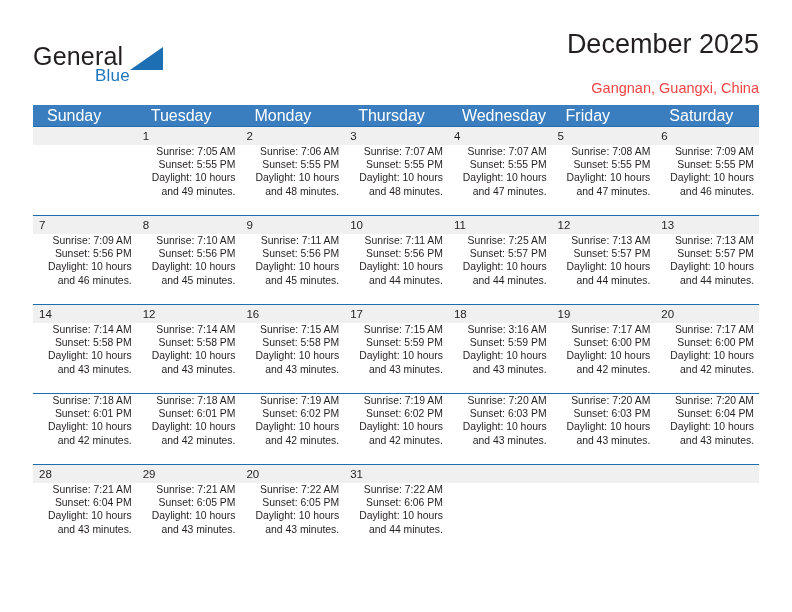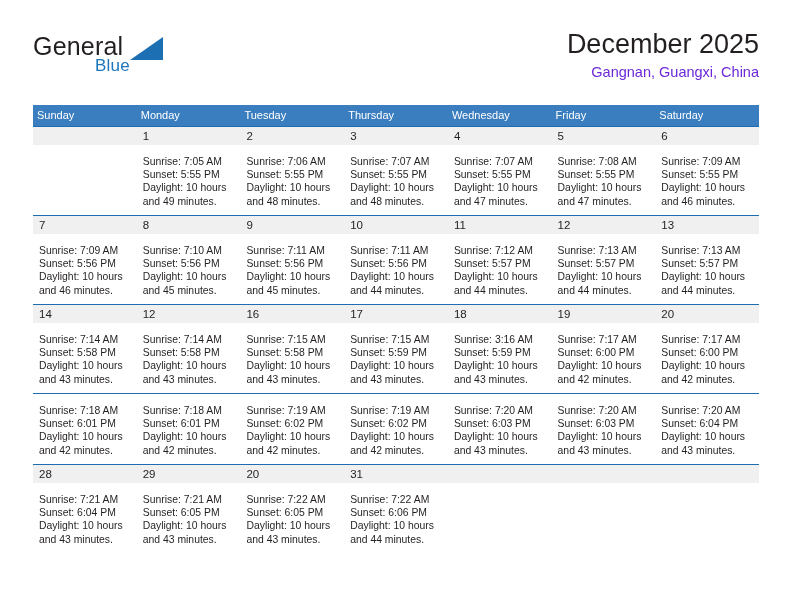--- a/index.html
+++ b/index.html
@@ -28,21 +28,21 @@
     position: absolute;
     left: 33px;
     top: 28px;
     width: 726px;
     height: 70px;
   }
 
   .logo {
     position: absolute;
     left: 0;
-    top: 4px;
+    top: 14px;
     width: 230px;
     height: 62px;
   }
   .logo-general {
     position: absolute;
     left: 0;
     top: 0;
     font-size: 25px;
     letter-spacing: 0.2px;
     color: #231f20;
@@ -76,23 +76,23 @@
   .month-title {
     font-size: 27px;
     color: #231f20;
     line-height: 33px;
     white-space: nowrap;
     font-family: "Liberation Sans", sans-serif;
     margin-left: 28px;
   }
   .location-title {
     font-size: 14.5px;
-    color: #6d28d9;
+    color: #ef4444;
     line-height: 22px;
-    margin-top: 0;
+    margin-top: 16px;
     white-space: nowrap;
     font-family: "Liberation Sans", sans-serif;
   }
 
   
   .calendar {
     position: absolute;
     left: 33px;
     top: 105px;
     width: 726px;
@@ -100,23 +100,23 @@
 
   .weekday-row {
     display: flex;
     width: 100%;
     background: #3b7ebf;
     height: 21px;
   }
   .weekday-cell {
     flex: 1 1 0;
     color: #ffffff;
-    font-size: 11px;
+    font-size: 16px;
     line-height: 21px;
-    padding-left: 4px;
+    padding-left: 14px;
     box-sizing: border-box;
     white-space: nowrap;
     font-family: "Liberation Sans", sans-serif;
   }
 
   .week {
     width: 100%;
     border-top: 1.6px solid #1f6cb0;
     box-sizing: border-box;
   }
@@ -141,26 +141,27 @@
   }
 
   .week-body {
     display: flex;
     width: 100%;
     height: 70px;
     background: #ffffff;
   }
   .daycell {
     flex: 1 1 0;
-    padding: 10px 5px 0 6px;
+    padding: 0 5px 0 6px;
     box-sizing: border-box;
     font-size: 10.4px;
     line-height: 13.2px;
     color: #231f20;
     font-family: "Liberation Sans", sans-serif;
+    text-align: right;
   }
   .daycell .ln {
     white-space: nowrap;
   }
 </style>
 </head>
 <body>
 
 <div class="page">
 
@@ -176,22 +177,22 @@
       <div class="month-title">December 2025</div>
       <div class="location-title">Gangnan, Guangxi, China</div>
     </div>
 
   </div>
 
   <div class="calendar">
 
     <div class="weekday-row">
       <div class="weekday-cell">Sunday</div>
+      <div class="weekday-cell">Tuesday</div>
       <div class="weekday-cell">Monday</div>
-      <div class="weekday-cell">Tuesday</div>
       <div class="weekday-cell">Thursday</div>
       <div class="weekday-cell">Wednesday</div>
       <div class="weekday-cell">Friday</div>
       <div class="weekday-cell">Saturday</div>
     </div>
 
     <div class="week">
       <div class="week-daynums">
         <div class="daynum"></div>
         <div class="daynum">1</div>
@@ -276,21 +277,21 @@
           <div class="ln">Daylight: 10 hours</div>
           <div class="ln">and 45 minutes.</div>
         </div>
         <div class="daycell">
           <div class="ln">Sunrise: 7:11 AM</div>
           <div class="ln">Sunset: 5:56 PM</div>
           <div class="ln">Daylight: 10 hours</div>
           <div class="ln">and 44 minutes.</div>
         </div>
         <div class="daycell">
-          <div class="ln">Sunrise: 7:12 AM</div>
+          <div class="ln">Sunrise: 7:25 AM</div>
           <div class="ln">Sunset: 5:57 PM</div>
           <div class="ln">Daylight: 10 hours</div>
           <div class="ln">and 44 minutes.</div>
         </div>
         <div class="daycell">
           <div class="ln">Sunrise: 7:13 AM</div>
           <div class="ln">Sunset: 5:57 PM</div>
           <div class="ln">Daylight: 10 hours</div>
           <div class="ln">and 44 minutes.</div>
         </div>

